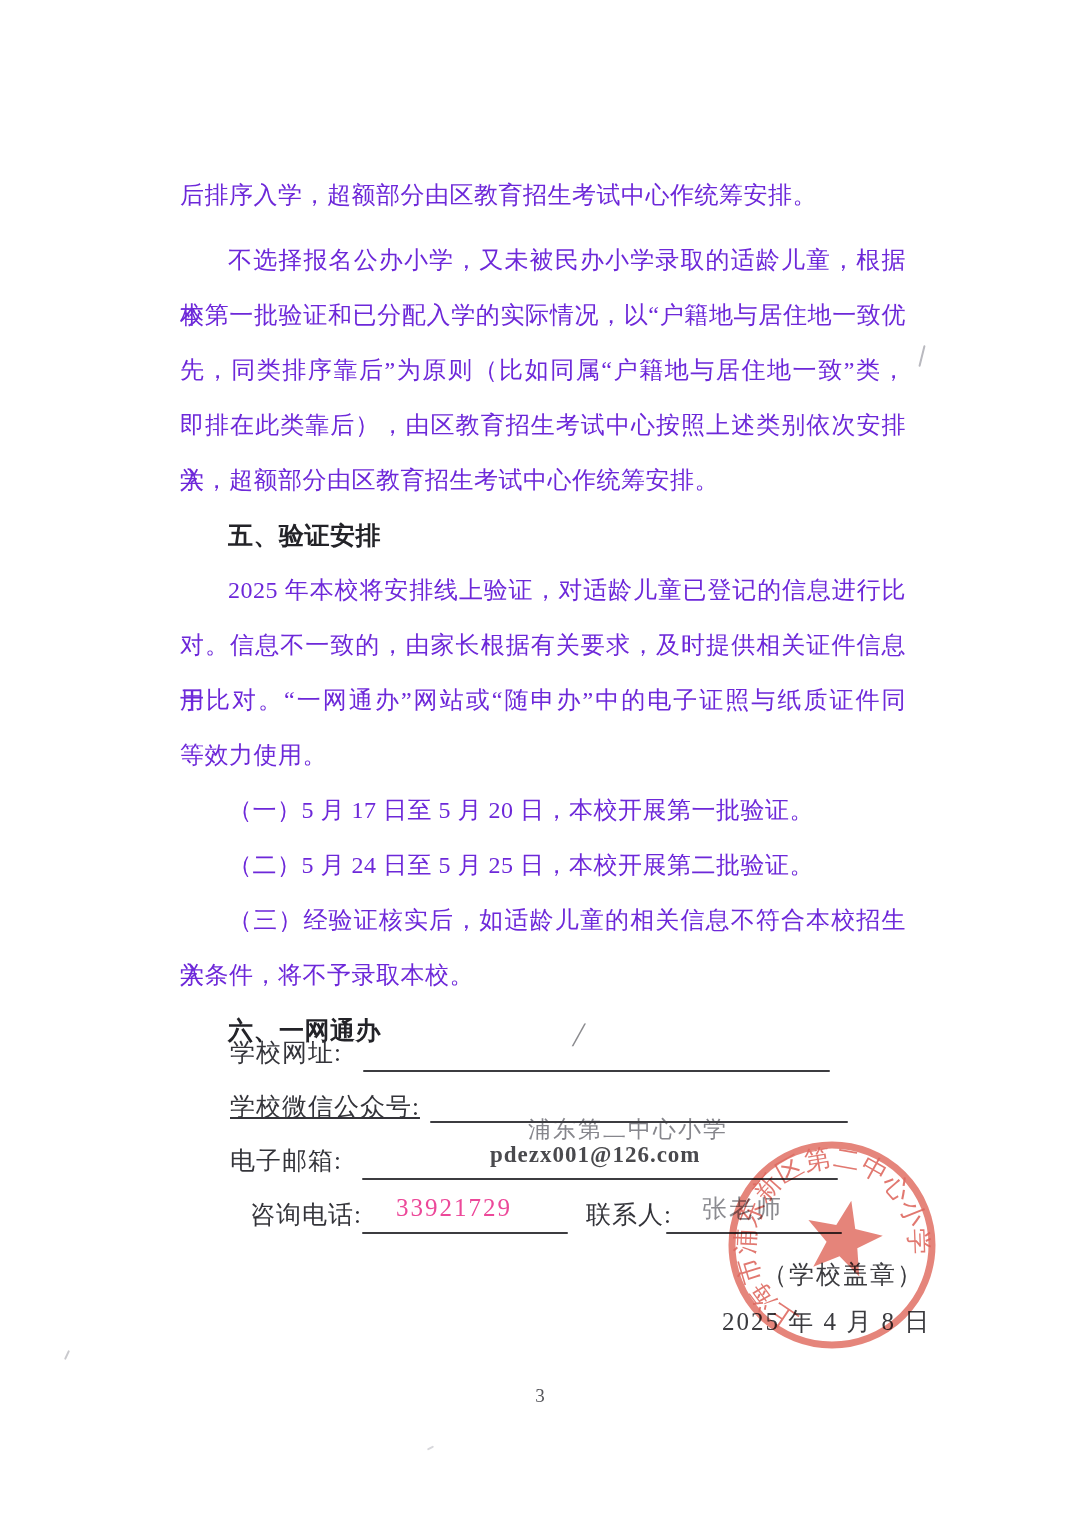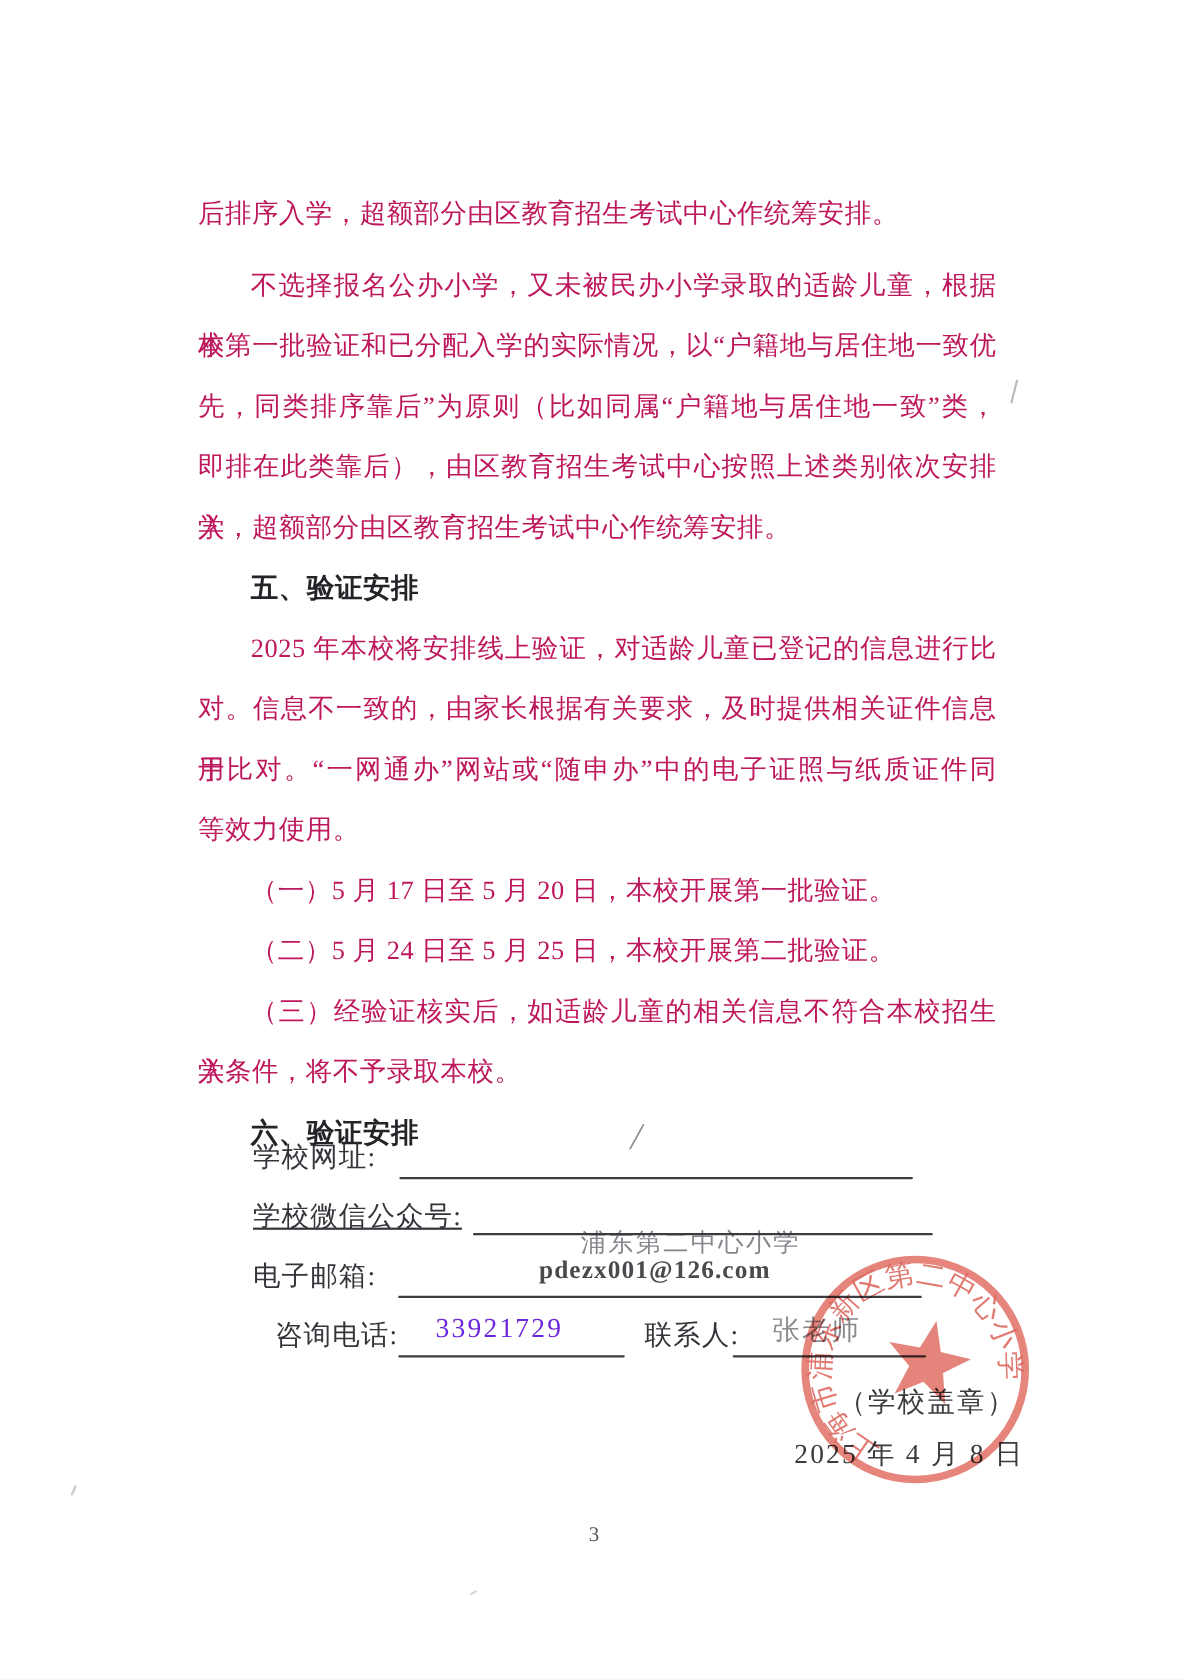--- a/index.html
+++ b/index.html
@@ -11,40 +11,40 @@
     font-family:"Liberation Serif","DejaVu Serif",serif;
     color:#3b3b40;
     overflow:hidden;
   }
   
   .doc-text{
     position:absolute;left:180px;top:150px;width:726px;padding-top:18px;
   }
   .tline{
     font-size:24px;line-height:55px;height:55px;
-    letter-spacing:.5px;color:#be185d;
+    letter-spacing:.5px;color:#6d28d9;
   }
   .full{text-align:justify;text-align-last:justify;}
   .indent{text-indent:48px;}
   .p2start{margin-top:10px;}
   .heading{
     font-family:"Liberation Sans","DejaVu Sans",sans-serif;
     font-weight:bold;color:#232328;font-size:25px;text-indent:48px;
   }
   
   .form-label{
     position:absolute;font-size:25px;color:#34343a;letter-spacing:1px;
     line-height:34px;white-space:nowrap;
   }
   .uline{position:absolute;height:2px;background:#3c3c40;border-radius:1px;}
   .fval{position:absolute;white-space:nowrap;}
   .v-slash{font-size:34px;color:#8a8a8e;transform:skewX(-12deg);}
   .v-wechat{font-size:23px;color:#86868c;letter-spacing:2px;}
   .v-email{font-size:23px;color:#4a4a4e;letter-spacing:1px;font-family:"Liberation Serif",serif;font-weight:bold;}
-  .v-phone{font-size:25px;color:#6d28d9;letter-spacing:2px;text-align:right;}
+  .v-phone{font-size:25px;color:#ec4899;letter-spacing:2px;text-align:right;}
   .v-contact{font-size:25px;color:#8b8b90;letter-spacing:2px;}
   
   .seal{
     position:absolute;left:707px;top:1120px;width:250px;height:250px;
     mix-blend-mode:multiply;opacity:.88;
   }
   .seal-caption{
     position:absolute;left:762px;top:1258px;
     font-size:25px;color:#3b3b3f;letter-spacing:2px;white-space:nowrap;
   }
@@ -81,21 +81,21 @@
     <div class="tline full indent">2025 年本校将安排线上验证，对适龄儿童已登记的信息进行比</div>
     <div class="tline full">对。信息不一致的，由家长根据有关要求，及时提供相关证件信息用</div>
     <div class="tline full">于比对。“一网通办”网站或“随申办”中的电子证照与纸质证件同</div>
     <div class="tline">等效力使用。</div>
 
     <div class="tline indent">（一）5 月 17 日至 5 月 20 日，本校开展第一批验证。</div>
     <div class="tline indent">（二）5 月 24 日至 5 月 25 日，本校开展第二批验证。</div>
     <div class="tline full indent">（三）经验证核实后，如适龄儿童的相关信息不符合本校招生入</div>
     <div class="tline">学条件，将不予录取本校。</div>
 
-    <div class="tline heading">六、验证安排</div>
+    <div class="tline heading">六、一网通办</div>
   </div>
 
   <div class="form-label" style="left:230px;top:1036px;">学校网址:</div>
   <div class="fval v-slash" style="left:574px;top:1016px;">/</div>
   <div class="uline" style="left:363px;top:1070px;width:467px;"></div>
 
   <div class="form-label" style="left:230px;top:1090px;text-decoration:underline;">学校微信公众号:</div>
   <div class="fval v-wechat" style="left:528px;top:1114px;">浦东第二中心小学</div>
   <div class="uline" style="left:430px;top:1121px;width:418px;"></div>
 

